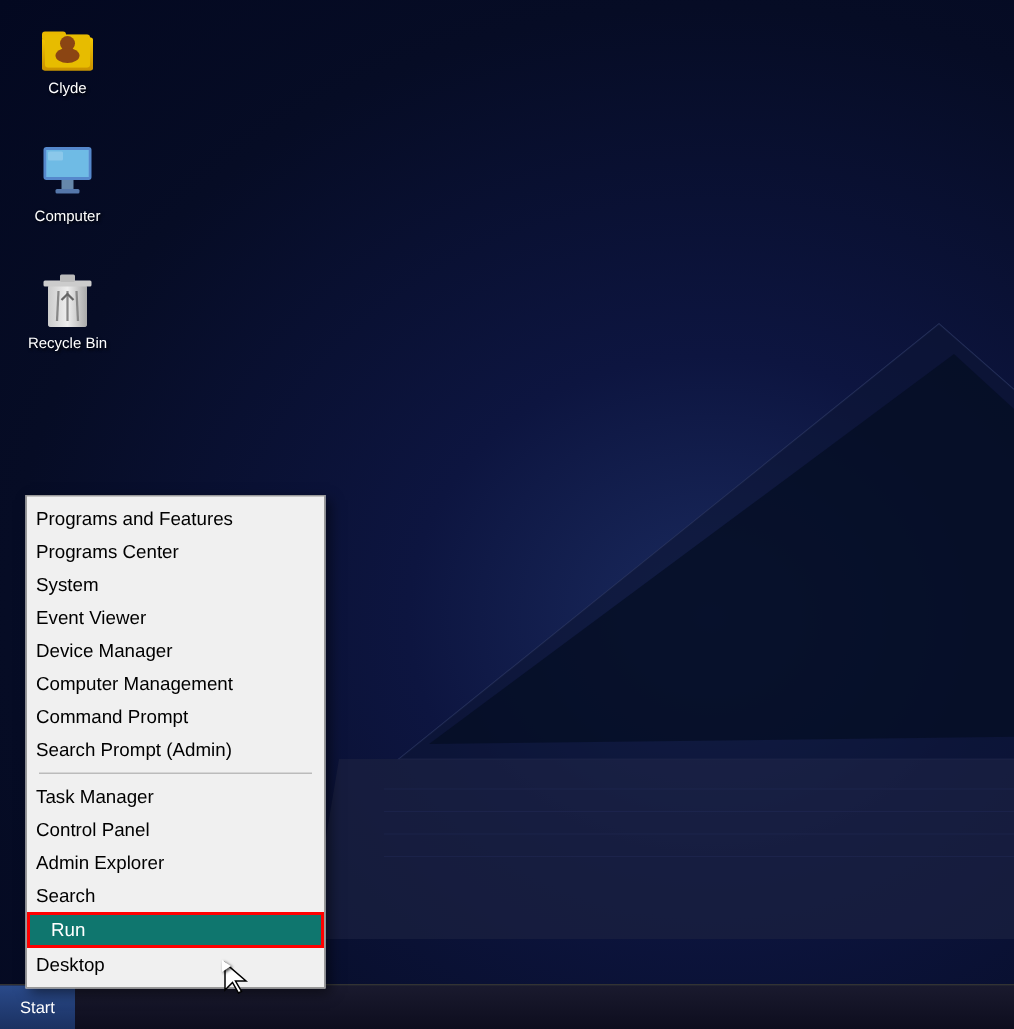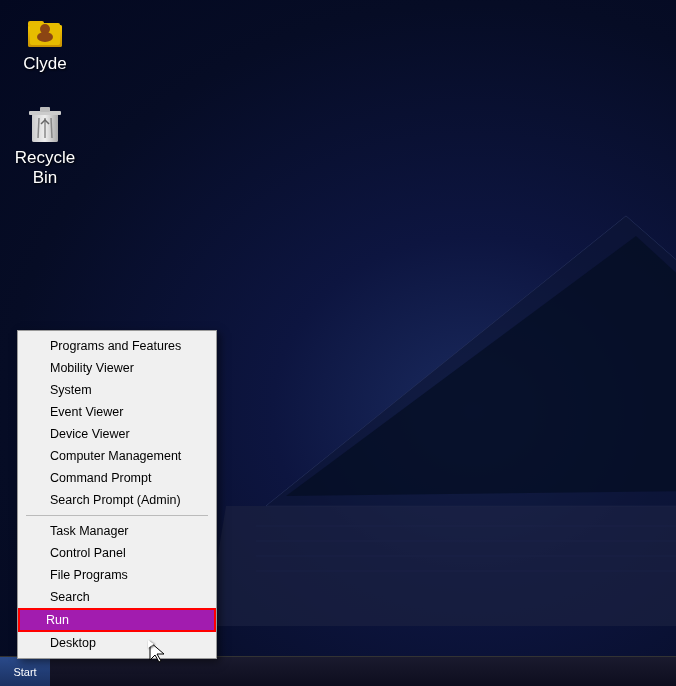--- a/index.html
+++ b/index.html
@@ -47,52 +47,52 @@
       width: 40px;
       height: 40px;
       display: flex;
       align-items: center;
       justify-content: center;
       font-size: 32px;
       margin-bottom: 4px;
     }
 
     .desktop-icon .icon-label {
-      font-size: 17px;
+      font-size: 10px;
       color: #fff;
       text-align: center;
       text-shadow: 1px 1px 2px rgba(0,0,0,0.9);
     }
 
     
     .context-menu {
       position: absolute;
       left: 17px;
       top: 330px;
       background: #f0f0f0;
       border: 1px solid #999;
       box-shadow: 3px 3px 8px rgba(0,0,0,0.5);
       width: 200px;
       padding: 4px 0;
       z-index: 100;
     }
 
     .menu-item {
-      padding: 4px 32px;
+      padding: 4px 6px;
       font-size: 12.5px;
       color: #000;
       cursor: pointer;
       white-space: nowrap;
     }
 
     .menu-item.highlighted {
-      background: #a21caf;
+      background: #0f766e;
       color: #fff;
       border: 2px solid #ff0000;
-      padding: 3px 26px;
+      padding: 3px 14px;
       font-weight: normal;
     }
 
     .menu-separator {
       height: 1px;
       background: #bbb;
       margin: 4px 8px;
     }
 
     
@@ -197,20 +197,36 @@
             </linearGradient>
           </defs>
 
           <ellipse cx="19" cy="18" rx="5" ry="5" fill="#8B4513"></ellipse>
           <ellipse cx="19" cy="26" rx="8" ry="5" fill="#8B4513"></ellipse>
         </svg>
       </div>
       <span class="icon-label">Clyde</span>
     </div>
 
+    <div class="desktop-icon">
+      <div class="icon-img">
+        <svg width="40" height="38" viewBox="0 0 40 38">
+
+          <rect x="4" y="2" width="32" height="22" rx="2" fill="#5588cc"></rect>
+          <rect x="6" y="4" width="28" height="18" fill="#aaddff"></rect>
+          <rect x="6" y="4" width="28" height="18" fill="#3399cc" opacity="0.5"></rect>
+
+          <rect x="16" y="24" width="8" height="6" fill="#6688aa"></rect>
+          <rect x="12" y="30" width="16" height="3" rx="1" fill="#5577aa"></rect>
+
+          <rect x="7" y="5" width="10" height="6" fill="#ffffff" opacity="0.2" rx="1"></rect>
+        </svg>
+      </div>
+      <span class="icon-label">Computer</span>
+    </div>
 
     <div class="desktop-icon">
       <div class="icon-img">
         <svg width="36" height="40" viewBox="0 0 36 40">
 
           <rect x="5" y="10" width="26" height="28" rx="2" fill="#aaaaaa"></rect>
           <rect x="5" y="10" width="26" height="28" rx="2" fill="url(#binGrad)"></rect>
 
           <rect x="2" y="7" width="32" height="4" rx="1" fill="#cccccc"></rect>
           <rect x="13" y="3" width="10" height="5" rx="1" fill="#bbbbbb"></rect>
@@ -233,51 +249,51 @@
     </div>
 
   </div>
 
   <div class="context-menu">
 
     <div class="menu-item">
       <span>Programs and Features</span>
     </div>
     <div class="menu-item">
-      <span>Mobility Viewer</span>
+      <span>Programs Center</span>
     </div>
     <div class="menu-item">
       <span>System</span>
     </div>
     <div class="menu-item">
       <span>Event Viewer</span>
     </div>
     <div class="menu-item">
-      <span>Device Viewer</span>
+      <span>Device Manager</span>
     </div>
     <div class="menu-item">
       <span>Computer Management</span>
     </div>
     <div class="menu-item">
       <span>Command Prompt</span>
     </div>
     <div class="menu-item">
       <span>Search Prompt (Admin)</span>
     </div>
 
     <div class="menu-separator"></div>
 
     <div class="menu-item">
       <span>Task Manager</span>
     </div>
     <div class="menu-item">
       <span>Control Panel</span>
     </div>
     <div class="menu-item">
-      <span>File Programs</span>
+      <span>Admin Explorer</span>
     </div>
     <div class="menu-item">
       <span>Search</span>
     </div>
     <div class="menu-item highlighted">
       <span>Run</span>
     </div>
     <div class="menu-item">
       <span>Desktop</span>
     </div>

